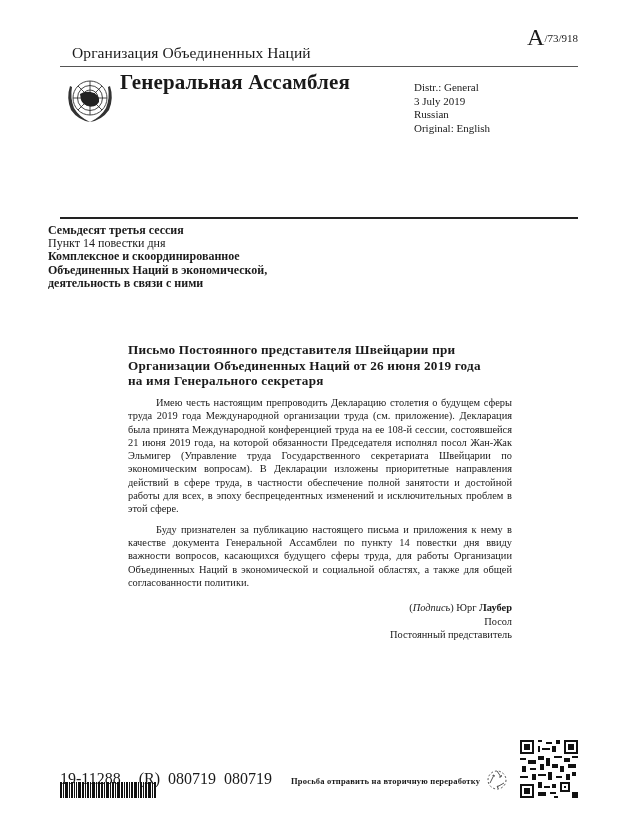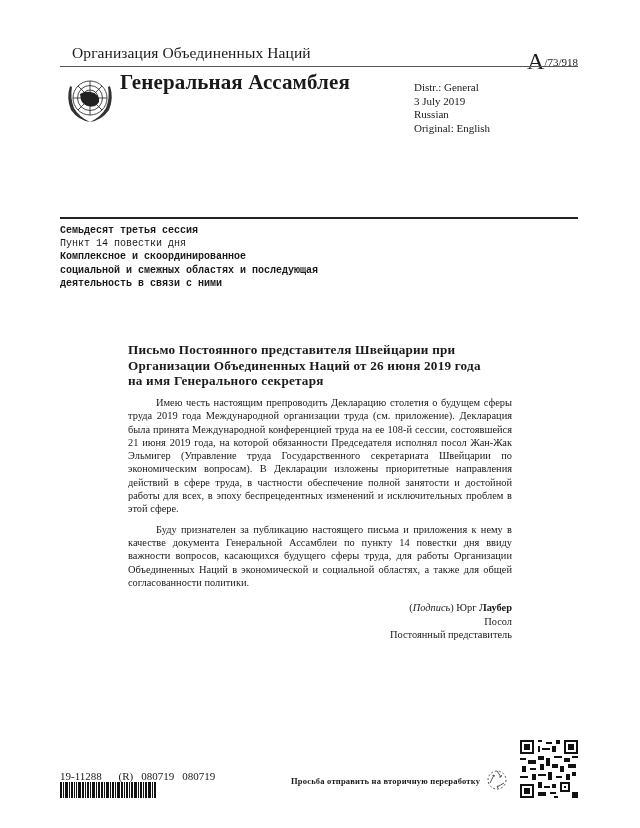--- a/index.html
+++ b/index.html
@@ -1,35 +1,35 @@
 <!DOCTYPE html>
 <html><head>
   <meta charset="utf-8">
   <style>
     html, body { margin:0; padding:0; background:#ffffff; }
     body { width:640px; height:828px; position:relative; overflow:hidden;
       font-family:"Liberation Serif","DejaVu Serif",serif; color:#1a1a1a; }
     .abs { position:absolute; }
     .org-name { left:72px; top:44px; font-size:15.5px; letter-spacing:0.1px; }
-    .symbol { right:62px; top:48px; font-size:11px;font-family:Liberation Serif, serif; }
+    .symbol { right:62px; top:24px; font-size:11px;font-family:Liberation Serif, serif; }
     .symbol .big { font-size:24px; vertical-align:-3px; }
     .top-rule { left:60px; top:66px; width:518px; height:1px; background:#555; }
     .logo { left:64px; top:72px; width:52px; height:54px; }
     .assembly { left:120px; top:70px; font-size:21px; font-weight:bold; letter-spacing:0.1px; }
     .distr { left:414px; top:81px; font-size:11px; line-height:13.5px; }
     .thick-rule { left:60px; top:217px; width:518px; height:2px; background:#222; }
-    .agenda { left:60px; top:224px; font-size:10px; line-height:13.2px; width:280px;font-family:Liberation Mono, monospace; }
+    .agenda { left:48px; top:224px; font-size:12px; line-height:13.2px; width:280px; }
     .agenda .b { font-weight:bold; }
     .title { left:128px; top:342px; font-size:13.2px; font-weight:bold; line-height:15.5px; width:380px; letter-spacing:0.2px; }
     .body { left:128px; top:396px; width:384px; font-size:10.4px; line-height:13.3px; text-align:justify; }
     .body p { margin:0 0 7px 0; text-indent:28px; }
     .sig { left:360px; top:601px; width:152px; font-size:10.4px; line-height:13.5px; text-align:right; }
     .sig i { font-style:italic; }
     .sig b { font-weight:bold; }
-    .docnum { left:60px; top:770px; font-size:11px; word-spacing:14px; }
+    .docnum { left:60px; top:770px; font-size:16px; word-spacing:14px; }
     .docnum span { margin-right:8px; }
     .barcode { left:60px; top:782px; width:110px; height:16px; display:flex; gap:1px; }
     .barcode i { display:block; height:100%; background:#111; }
     .recycle-text { left:291px; top:776px; font-size:8.5px; font-weight:bold; letter-spacing:0.2px; }
     .recycle-icon { left:486px; top:768px; width:22px; height:22px; }
     .qr { left:520px; top:740px; width:58px; height:58px; }
   </style>
 </head>
 <body>
 
@@ -63,21 +63,21 @@
   <div>Russian</div>
   <div>Original: English</div>
 </div>
 
 <div class="abs thick-rule"></div>
 
 <div class="abs agenda">
   <div class="b">Семьдесят третья сессия</div>
   <div>Пункт 14 повестки дня</div>
   <div class="b">Комплексное и скоординированное</div>
-  <div class="b">социальной и смежных областях и последующая</div>
+  <div class="b">Объединенных Наций в экономической,</div>
   <div class="b">деятельность в связи с ними</div>
 </div>
 
 <div class="abs title">
   <div>Письмо Постоянного представителя Швейцарии при</div>
   <div>Организации Объединенных Наций от 26 июня 2019 года</div>
   <div>на имя Генерального секретаря</div>
 </div>
 
 <div class="abs body">

